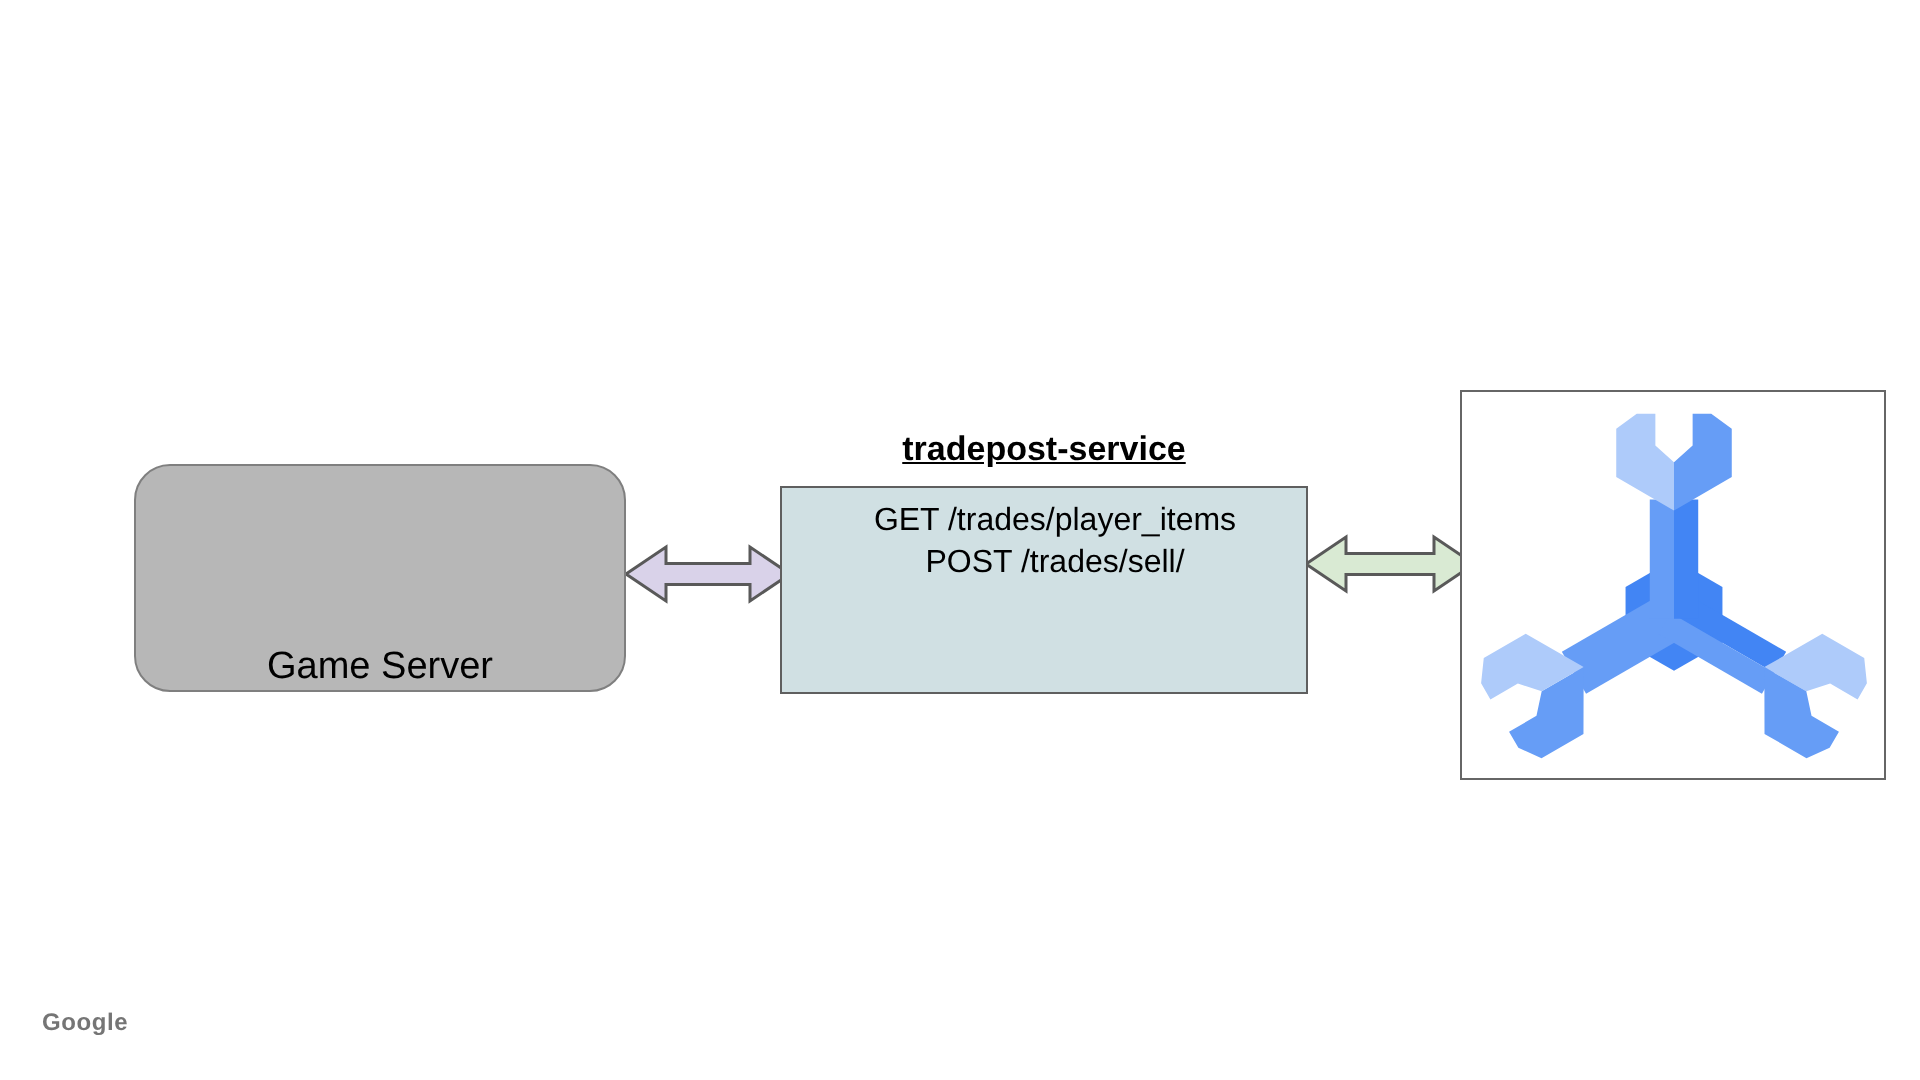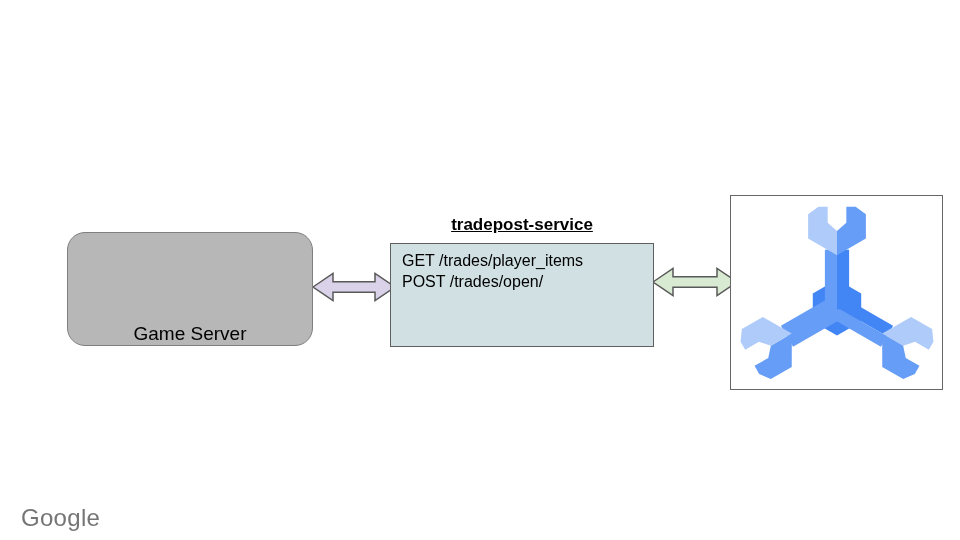--- a/index.html
+++ b/index.html
@@ -25,41 +25,41 @@
     text-align:center;font-size:17px;font-weight:bold;z-index:2;text-decoration:underline;
   }
   .service-box{
     left:390px;top:243px;width:264px;height:104px;
     background:var(--service-fill);
     border:1.5px solid var(--service-border);
     box-sizing:border-box;z-index:2;
     padding:7px 0 0 11px;
   }
   .endpoint{
-    font-size:16px;line-height:20.7px;white-space:nowrap;
+    font-size:16px;line-height:20.7px;white-space:nowrap;text-align:center;
   }
   
   .spanner-box{
     left:730px;top:195px;width:213px;height:195px;
     background:#ffffff;
     border:1px solid var(--spanner-box-border);
     box-sizing:border-box;z-index:2;
   }
   .spanner-svg{position:absolute;left:8px;top:9px;}
   .sp-light{fill:var(--spanner-light);}
   .sp-med{fill:var(--spanner-medium);}
   .sp-dark{fill:var(--spanner-dark);}
   
   .arrow-svg{z-index:1;}
   .arrow-left-poly{fill:var(--arrow-left-fill);stroke:var(--arrow-stroke);stroke-width:1.5;}
   .arrow-right-poly{fill:var(--arrow-right-fill);stroke:var(--arrow-stroke);stroke-width:1.5;}
   
   .brand{
-    left:21px;top:504px;font-size:24px;letter-spacing:0.3px;
-    color:var(--brand-gray);font-weight:400;
+    left:21px;top:504px;font-size:12px;letter-spacing:0.3px;
+    color:var(--brand-gray);font-weight:700;
   }
 </style>
 </head>
 <body>
 
 <div class="canvas">
 
   <svg class="abs arrow-svg" style="left:312px;top:272px;" width="84" height="30" viewBox="0 0 84 30">
     <polygon class="arrow-left-poly" points="1,15 21,1.5 21,9.7 63,9.7 63,1.5 83,15 63,28.5 63,20.3 21,20.3 21,28.5"></polygon>
   </svg>
@@ -68,21 +68,21 @@
     <polygon class="arrow-right-poly" points="1,15 21,1.5 21,9.7 65,9.7 65,1.5 85,15 65,28.5 65,20.3 21,20.3 21,28.5"></polygon>
   </svg>
 
   <div class="abs game-server">
     <span>Game Server</span>
   </div>
 
   <div class="abs service-title">tradepost-service</div>
   <div class="abs service-box">
     <div class="endpoint">GET /trades/player_items</div>
-    <div class="endpoint">POST /trades/open/</div>
+    <div class="endpoint">POST /trades/sell/</div>
   </div>
 
   <div class="abs spanner-box">
     <svg class="spanner-svg" width="196" height="177" viewBox="-105 -110 210 190">
 
       <polygon class="sp-dark" points="0,30 -26,15 -26,-15 0,-30 26,-15 26,15"></polygon>
 
       <g transform="rotate(240)">
         <polygon class="sp-med" points="-13,-62 13,-62 13,2 -13,2"></polygon>
         <polygon class="sp-med" points="-10,-108 -20,-108 -31,-100 -31,-74 0,-56 0,-82 -10,-91"></polygon>

